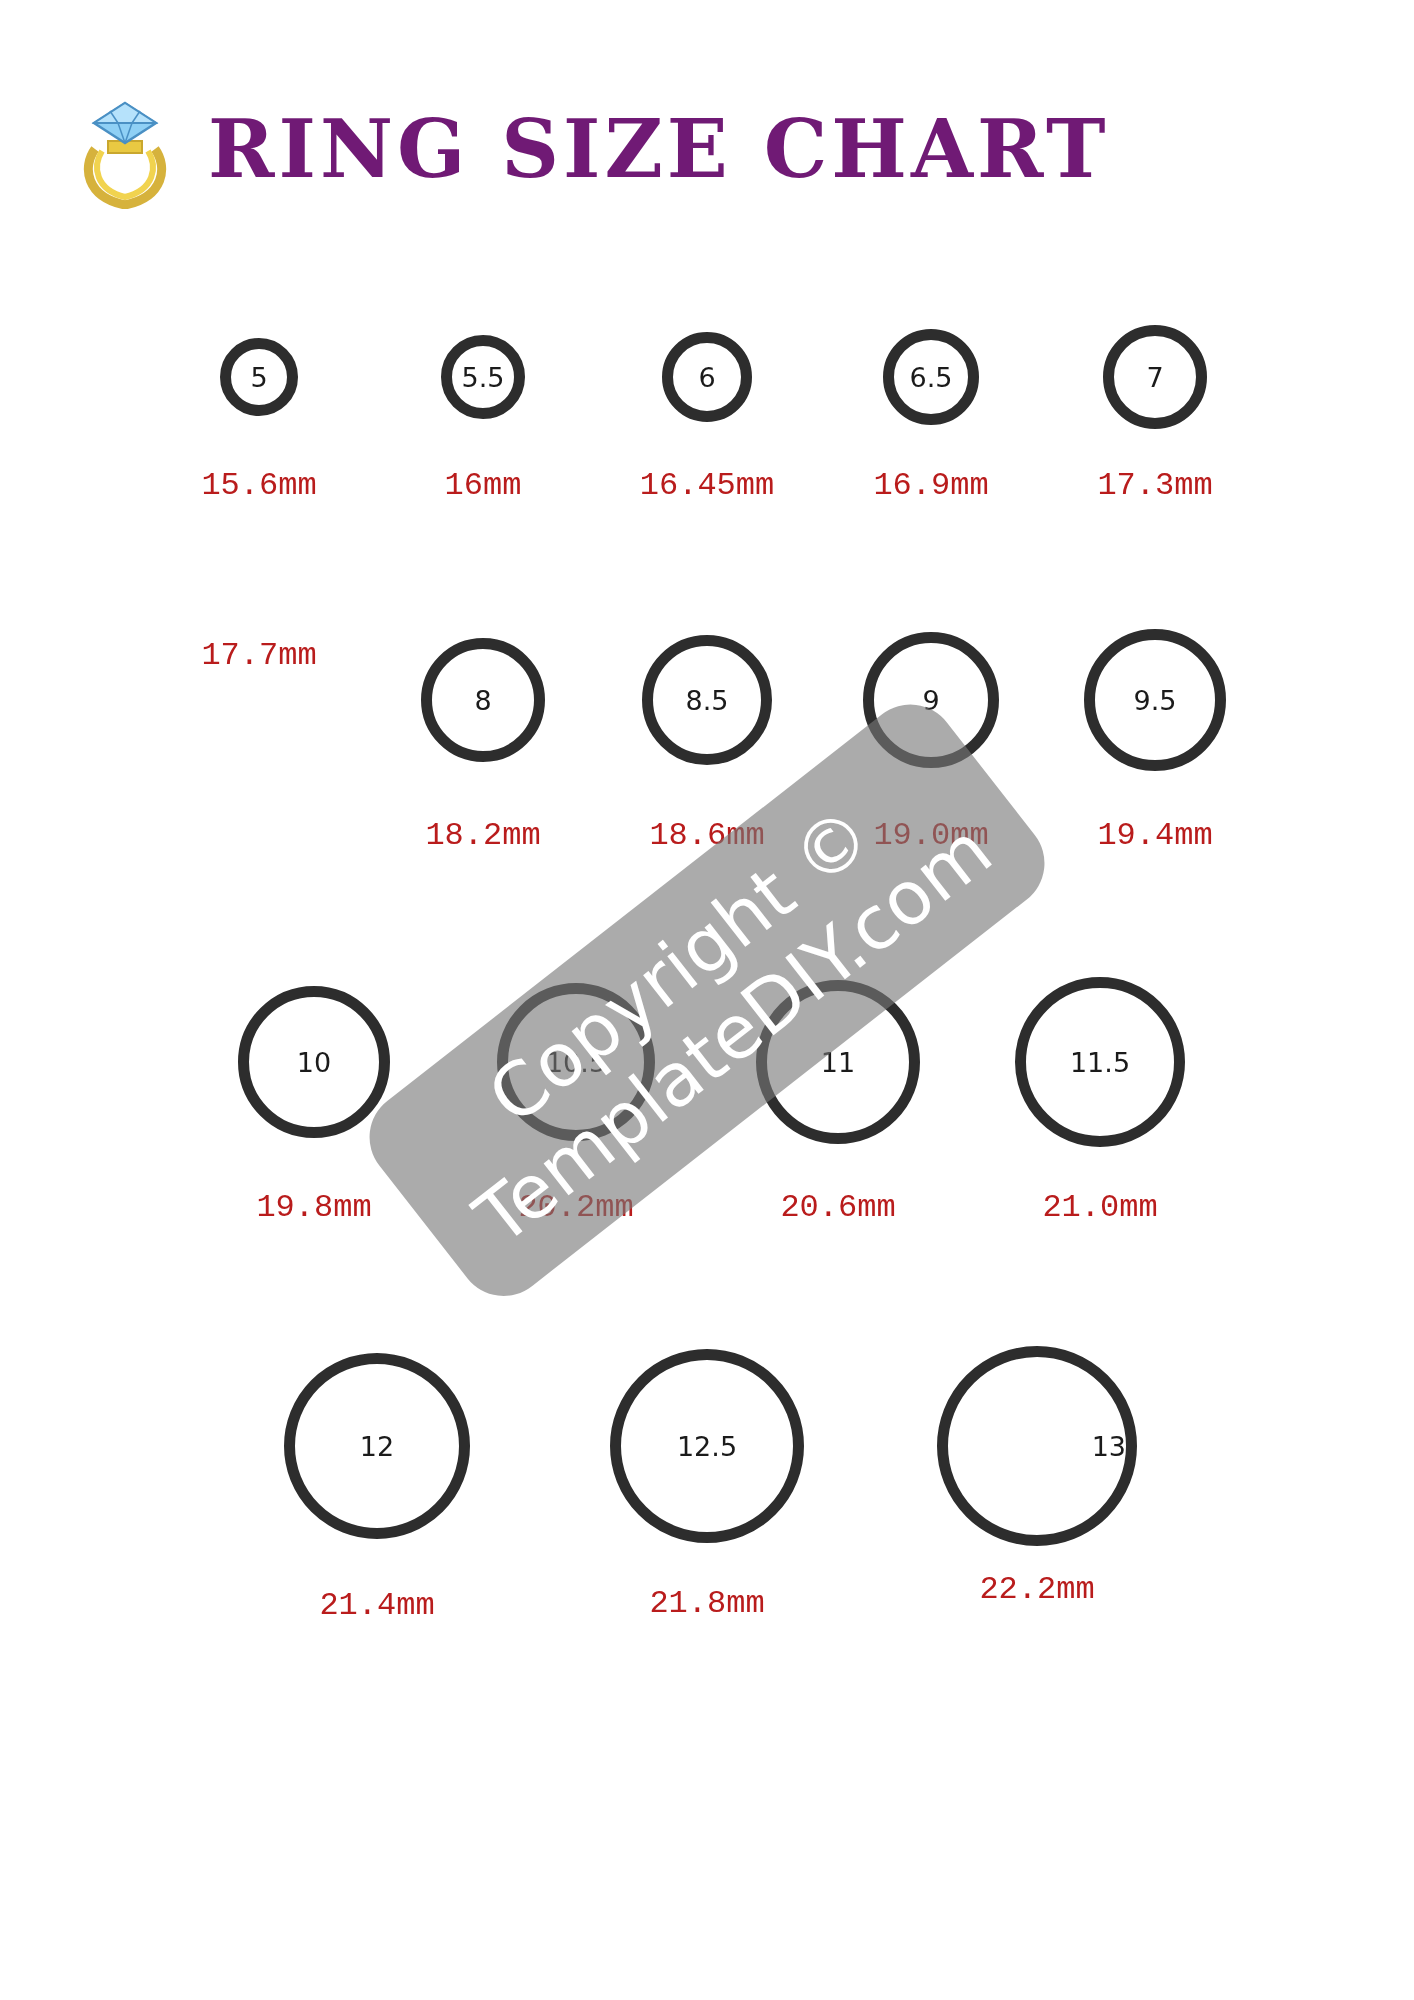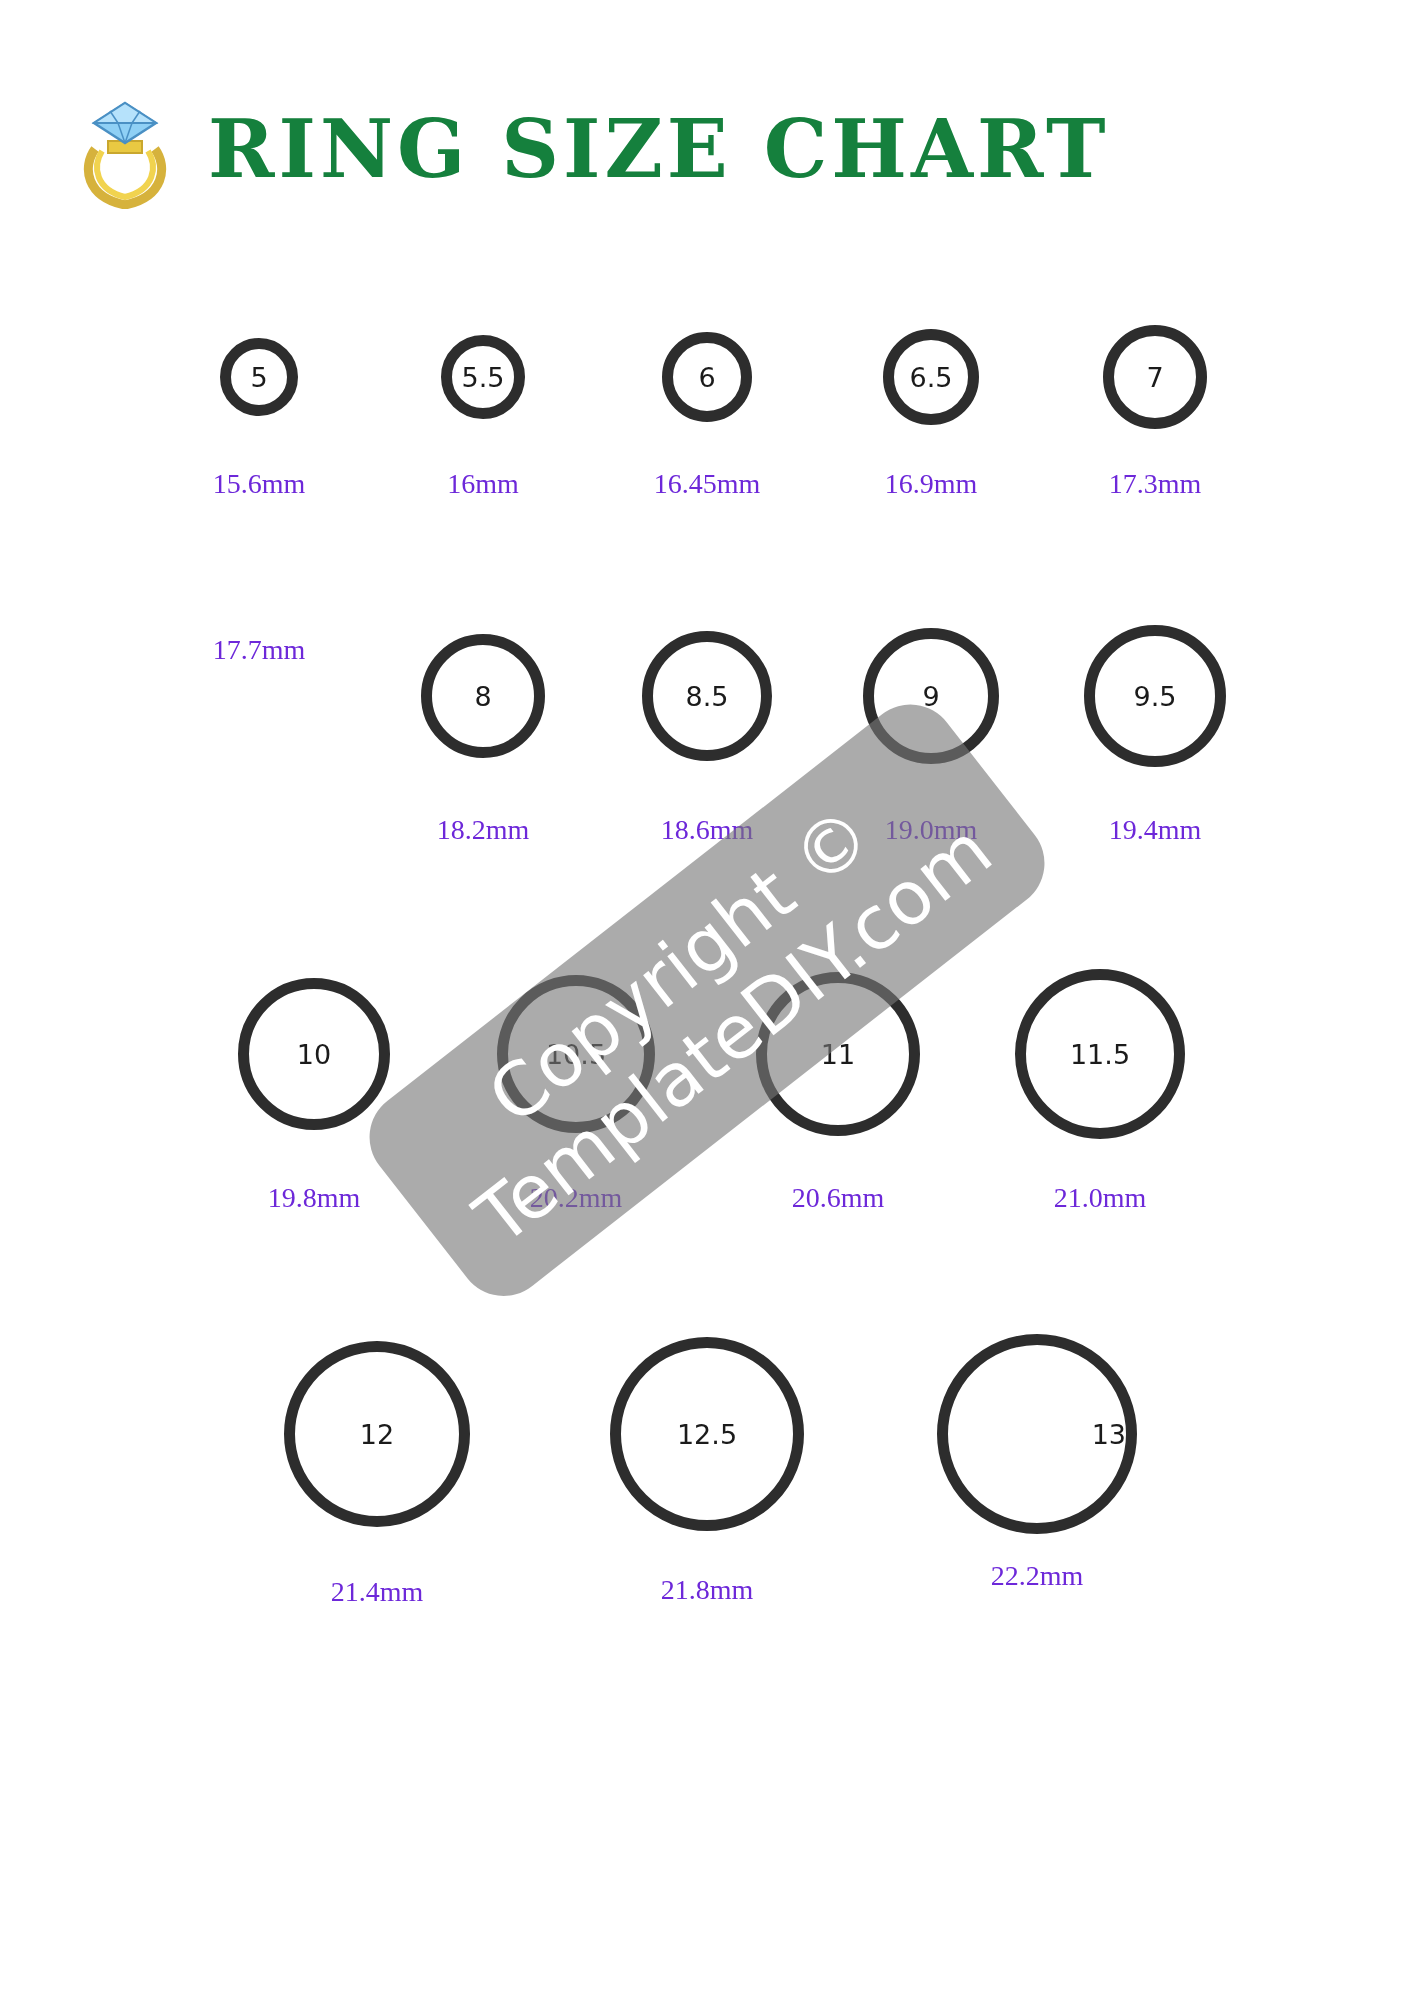--- a/index.html
+++ b/index.html
@@ -27,21 +27,21 @@
     width: 110px;
     height: 120px;
     flex: 0 0 auto;
   }
   .chart-title {
     font-family: "DejaVu Serif", serif;
     font-weight: bold;
     font-size: 80px;
     letter-spacing: 4px;
     line-height: 1;
-    color: #15803d;
+    color: #701a75;
     white-space: nowrap;
   }
 
   
   .rows {
     margin-top: 70px;
     padding: 0 40px;
   }
   .size-row {
     display: flex;
@@ -69,23 +69,23 @@
     box-sizing: border-box;
     background: #ffffff;
   }
   .ring-label {
     font-family: "DejaVu Sans", sans-serif;
     font-size: 27px;
     color: #1b1b1b;
     line-height: 1;
   }
   .mm-label {
-    font-family: Liberation Serif, serif;
-    font-size: 28px;
-    color: #6d28d9;
+    font-family: Liberation Mono, monospace;
+    font-size: 32px;
+    color: #b91c1c;
     line-height: 1;
   }
 
   
   .watermark {
     position: absolute;
     left: 50%;
     top: 50%;
     transform: translate(-50%, -50%) rotate(-38deg);
     transform-origin: center center;

